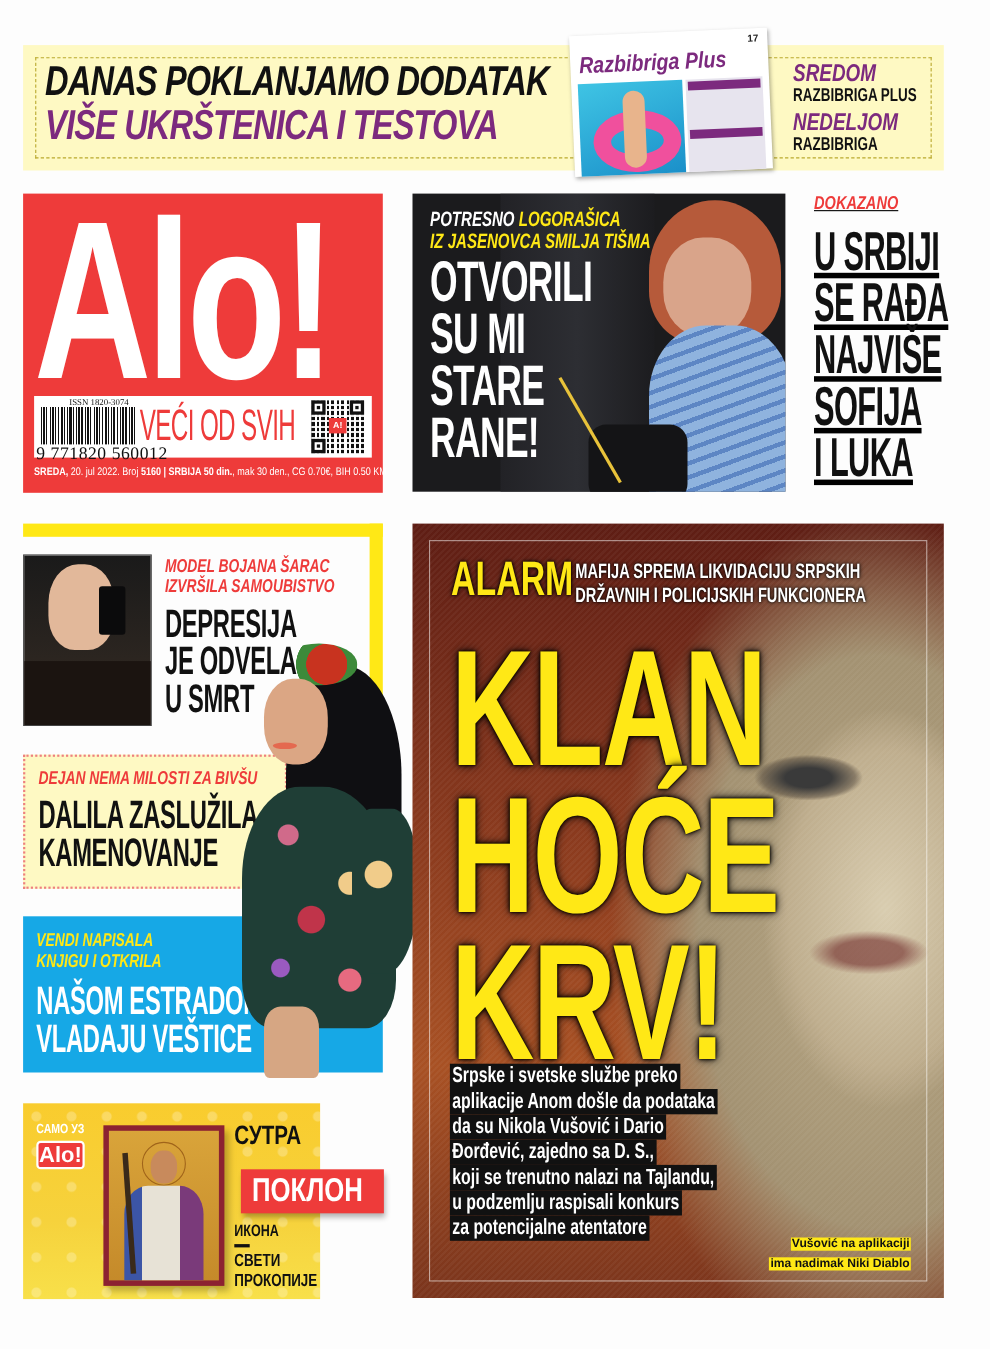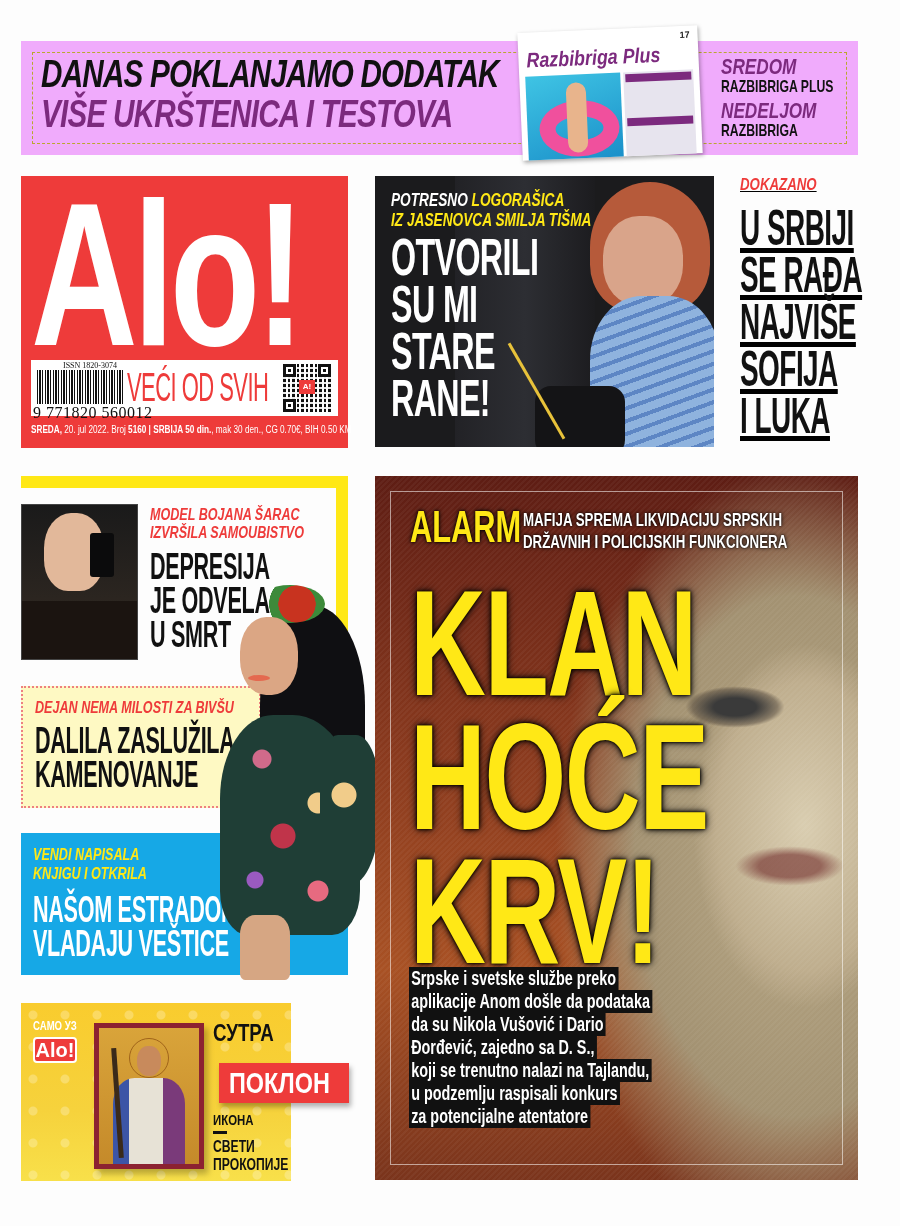--- a/index.html
+++ b/index.html
@@ -1,21 +1,21 @@
 <!DOCTYPE html>
 <html><head>
 <meta charset="utf-8">
 <style>
   * { box-sizing: border-box; margin: 0; padding: 0; }
   html, body { width: 900px; height: 1226px; background: #fdfdfd; overflow: hidden; }
   body { position: relative; font-family: "Liberation Sans", "DejaVu Sans", sans-serif; }
   .abs { position: absolute; }
 
   
-  #banner { left: 21px; top: 41px; width: 837px; height: 114px; background: #f0abfc; }
+  #banner { left: 21px; top: 41px; width: 837px; height: 114px; background: #fef9c3; }
   #banner .inner { position: absolute; left: 11px; top: 11px; right: 11px; bottom: 11px; border: 1px dashed #b9a92e; }
   #banner .l1 { position: absolute; left: 20px; top: 14px; font-size: 38px; line-height: 38px; font-style: italic; font-weight: 900; color: #111; transform: scaleX(0.78); transform-origin: left top; white-space: nowrap; letter-spacing: -1px; }
   #banner .l2 { position: absolute; left: 20px; top: 54px; font-size: 38px; line-height: 38px; font-style: italic; font-weight: 900; color: #7c2a7e; transform: scaleX(0.78); transform-origin: left top; white-space: nowrap; letter-spacing: -1px; }
   #mag { position: absolute; left: 520px; top: 29px; width: 180px; height: 128px; background: #fff; box-shadow: 1px 2px 4px rgba(0,0,0,.35); transform: rotate(-2.5deg); overflow: hidden; }
   #mag .mtitle { position: absolute; left: 8px; top: 16px; font-size: 21px; font-weight: 900; font-style: italic; color: #7c2a7e; white-space: nowrap; transform: scaleX(0.85); transform-origin: left top; }
   #mag .mnum { position: absolute; right: 8px; top: 4px; font-size: 9px; font-weight: 700; color: #222; }
   #mag .pool { position: absolute; left: 6px; top: 44px; width: 95px; height: 86px; background: linear-gradient(160deg,#3fc4e4,#1a8fc9); }
   #mag .donut { position: absolute; left: 12px; top: 26px; width: 80px; height: 56px; border-radius: 50%; border: 16px solid #f0509d; }
   #mag .girl { position: absolute; left: 40px; top: 8px; width: 20px; height: 70px; background: #e8b48c; border-radius: 10px; }
   #mag .puzz { position: absolute; left: 104px; top: 44px; width: 70px; height: 86px; background: #e7e4ee; }
@@ -294,13 +294,17 @@
   </div>
   <div class="body">
     <div>Srpske i svetske službe preko</div>
     <div>aplikacije Anom došle da podataka</div>
     <div>da su Nikola Vušović i Dario</div>
     <div>Đorđević, zajedno sa D. S.,</div>
     <div>koji se trenutno nalazi na Tajlandu,</div>
     <div>u podzemlju raspisali konkurs</div>
     <div>za potencijalne atentatore</div>
   </div>
+  <div class="caption">
+    <div>Vušović na aplikaciji</div><br>
+    <div>ima nadimak Niki Diablo</div>
+  </div>
 </div>
 
 </body></html>

